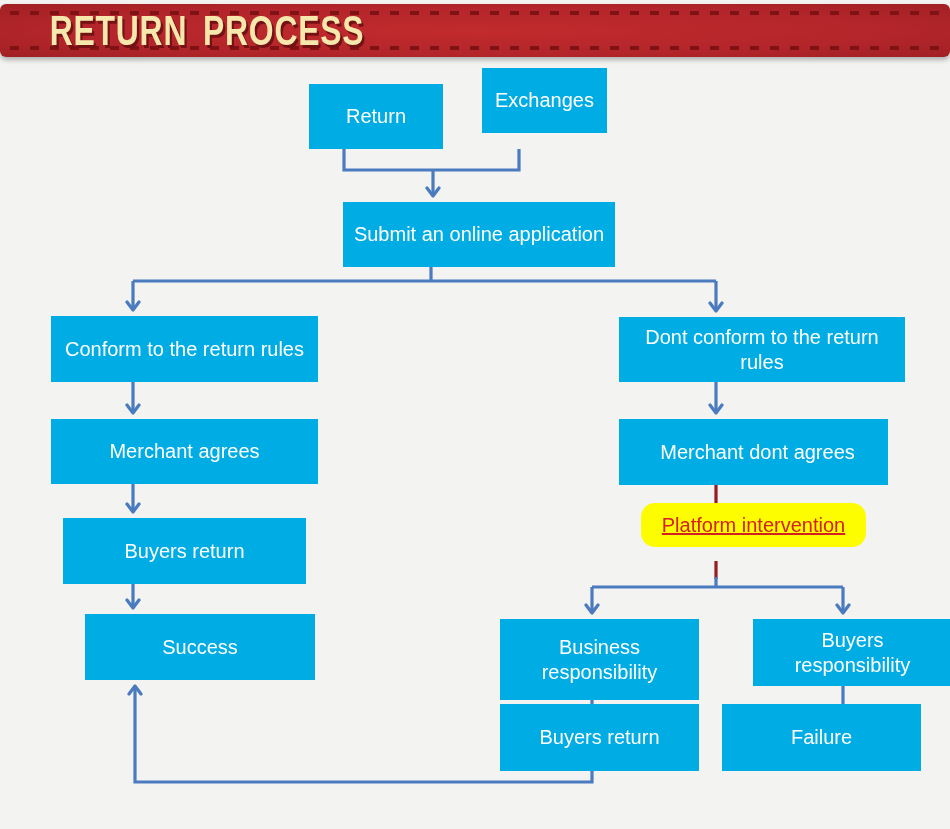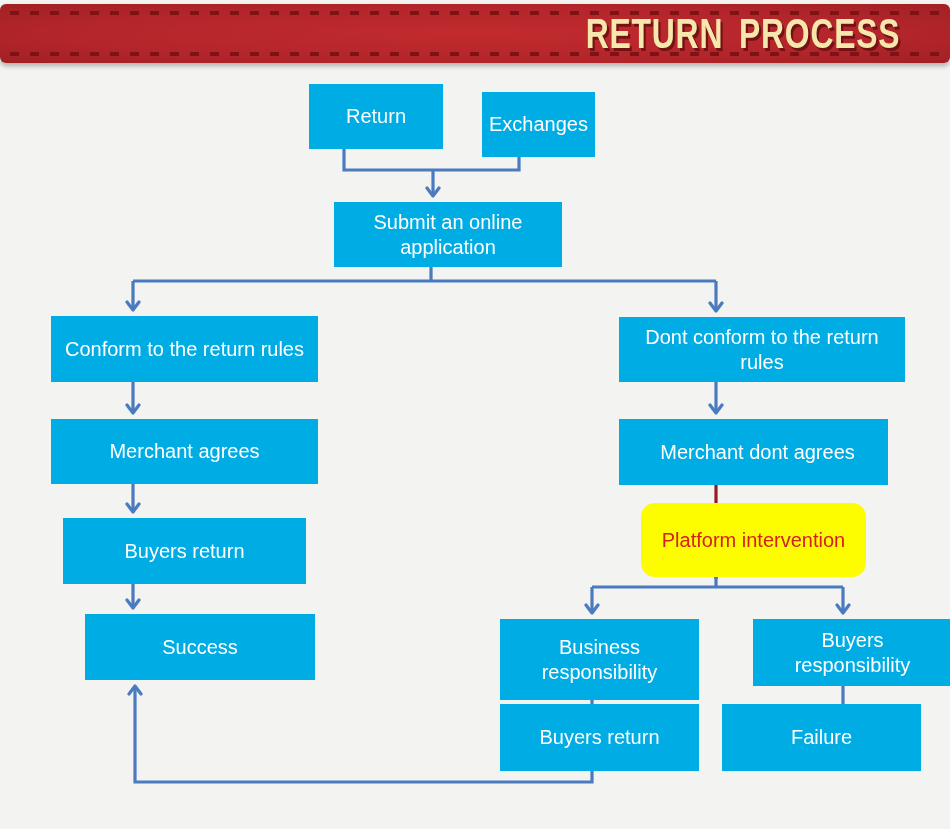--- a/index.html
+++ b/index.html
@@ -15,25 +15,25 @@
     --background:#f3f3f2;
   }
   html,body{margin:0;padding:0;}
   body{
     width:950px;height:829px;position:relative;overflow:hidden;
     background:var(--background);
     font-family:"Liberation Sans","DejaVu Sans",sans-serif;
   }
   
   .banner{
-    position:absolute;left:0;top:4px;width:950px;height:59px;
+    position:absolute;left:0;top:4px;width:950px;height:53px;
     background:radial-gradient(ellipse at center,#c22b2e 0%,#b2252a 65%,#a02023 100%);
     border-radius:6px;
     box-shadow:0 3px 5px rgba(0,0,0,.28);
-    display:flex;align-items:center;justify-content:flex-end;
+    display:flex;align-items:center;justify-content:flex-start;
   }
   .stitch{
     position:absolute;left:10px;right:10px;height:4px;
     background:repeating-linear-gradient(90deg,var(--banner_stitch) 0 9px,transparent 9px 20px);
   }
   .stitch.top{top:7px;}
   .stitch.bottom{bottom:7px;}
   .banner-title{
     color:var(--banner_text);
     font-size:42px;font-weight:bold;letter-spacing:1px;word-spacing:8px;
@@ -49,29 +49,29 @@
     display:flex;align-items:center;justify-content:center;text-align:center;
     font-size:20px;line-height:1.22;
     padding:2px 8px;box-sizing:border-box;margin-left:32px;
   }
   .node.highlight{
     background:var(--highlight_fill);
     color:var(--highlight_text);
     border-radius:14px;
   }
   .n-return            {left:277px;top:84px; width:134px;height:65px;}
-  .n-exchanges         {left:450px;top:92px; width:113px;height:65px;}
-  .n-submit            {left:302px;top:202px;width:228px;height:65px;}
+  .n-exchanges         {left:450px;top:68px; width:125px;height:65px;}
+  .n-submit            {left:311px;top:202px;width:272px;height:65px;}
   .n-conform           {left:19px; top:316px;width:267px;height:66px;}
   .n-merchant-agrees   {left:19px; top:419px;width:267px;height:65px;}
   .n-buyers-return-left{left:31px; top:518px;width:243px;height:66px;}
   .n-success           {left:53px; top:614px;width:230px;height:66px;}
   .n-dont-conform      {left:587px;top:317px;width:286px;height:65px;}
   .n-merchant-dont     {left:587px;top:419px;width:269px;height:66px;padding-left:16px;}
-  .n-platform          {left:609px;top:503px;width:225px;height:74px;}
+  .n-platform          {left:609px;top:503px;width:225px;height:44px;text-decoration:underline;}
   .n-business-resp     {left:468px;top:619px;width:199px;height:81px;}
   .n-buyers-resp       {left:721px;top:619px;width:199px;height:67px;}
   .n-buyers-return-bot {left:468px;top:704px;width:199px;height:67px;}
   .n-failure           {left:690px;top:704px;width:199px;height:67px;}
   
   svg.wires{position:absolute;left:0;top:0;width:950px;height:829px;pointer-events:none;}
   .edge-blue{stroke:var(--connector);fill:none;stroke-width:3.2px;}
   .edge-red{stroke:var(--red_connector);fill:none;stroke-width:3.2px;}
 </style>
 </head>

